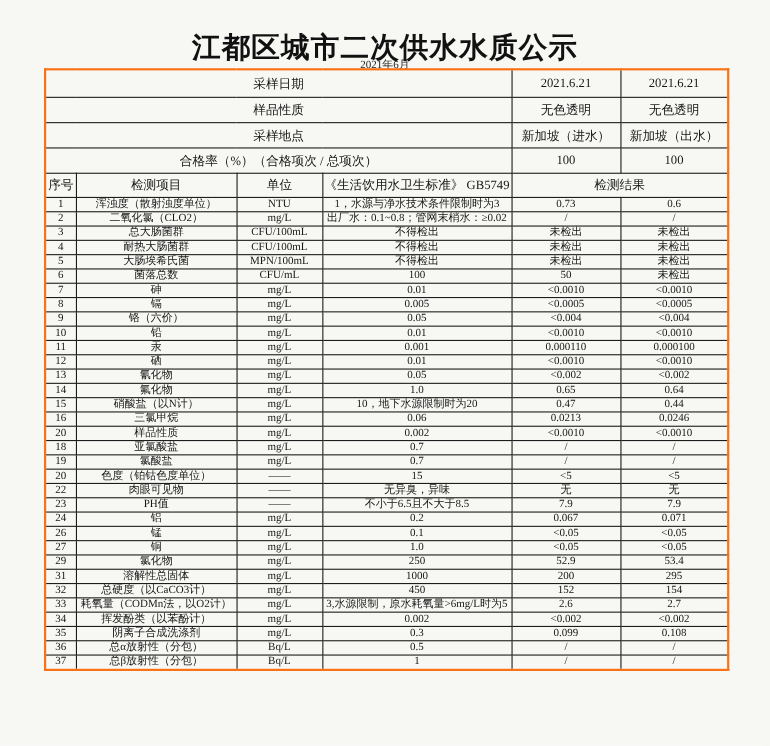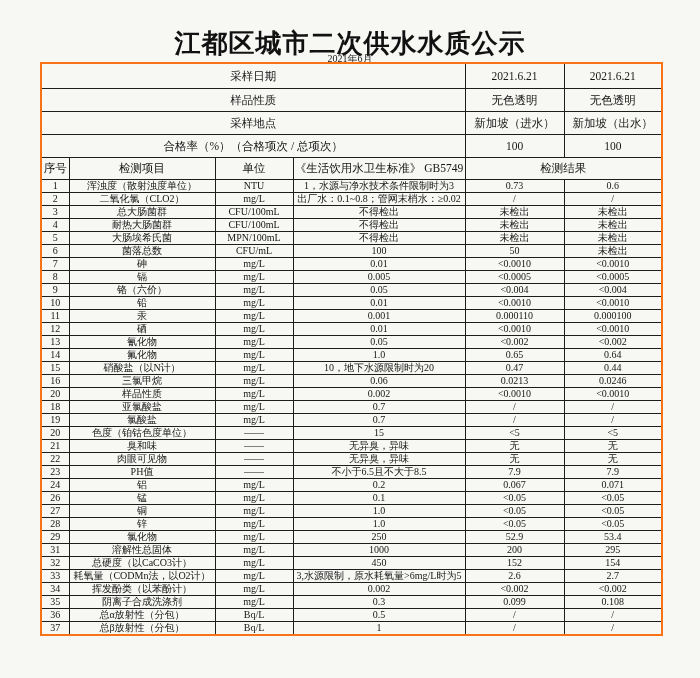--- a/index.html
+++ b/index.html
@@ -236,28 +236,20 @@
     </tr>
         <tr>
       <td>20</td>
       <td class="item-cell">色度（铂钴色度单位）</td>
       <td>——</td>
       <td class="std-cell">15</td>
       <td>&lt;5</td>
       <td>&lt;5</td>
     </tr>
         <tr>
-      <td>21</td>
-      <td class="item-cell">臭和味</td>
-      <td>——</td>
-      <td class="std-cell">无异臭，异味</td>
-      <td>无</td>
-      <td>无</td>
-    </tr>
-        <tr>
       <td>22</td>
       <td class="item-cell">肉眼可见物</td>
       <td>——</td>
       <td class="std-cell">无异臭，异味</td>
       <td>无</td>
       <td>无</td>
     </tr>
         <tr>
       <td>23</td>
       <td class="item-cell">PH值</td>
@@ -284,28 +276,20 @@
     </tr>
         <tr>
       <td>27</td>
       <td class="item-cell">铜</td>
       <td>mg/L</td>
       <td class="std-cell">1.0</td>
       <td>&lt;0.05</td>
       <td>&lt;0.05</td>
     </tr>
         <tr>
-      <td>28</td>
-      <td class="item-cell">锌</td>
-      <td>mg/L</td>
-      <td class="std-cell">1.0</td>
-      <td>&lt;0.05</td>
-      <td>&lt;0.05</td>
-    </tr>
-        <tr>
       <td>29</td>
       <td class="item-cell">氯化物</td>
       <td>mg/L</td>
       <td class="std-cell">250</td>
       <td>52.9</td>
       <td>53.4</td>
     </tr>
         <tr>
       <td>31</td>
       <td class="item-cell">溶解性总固体</td>

